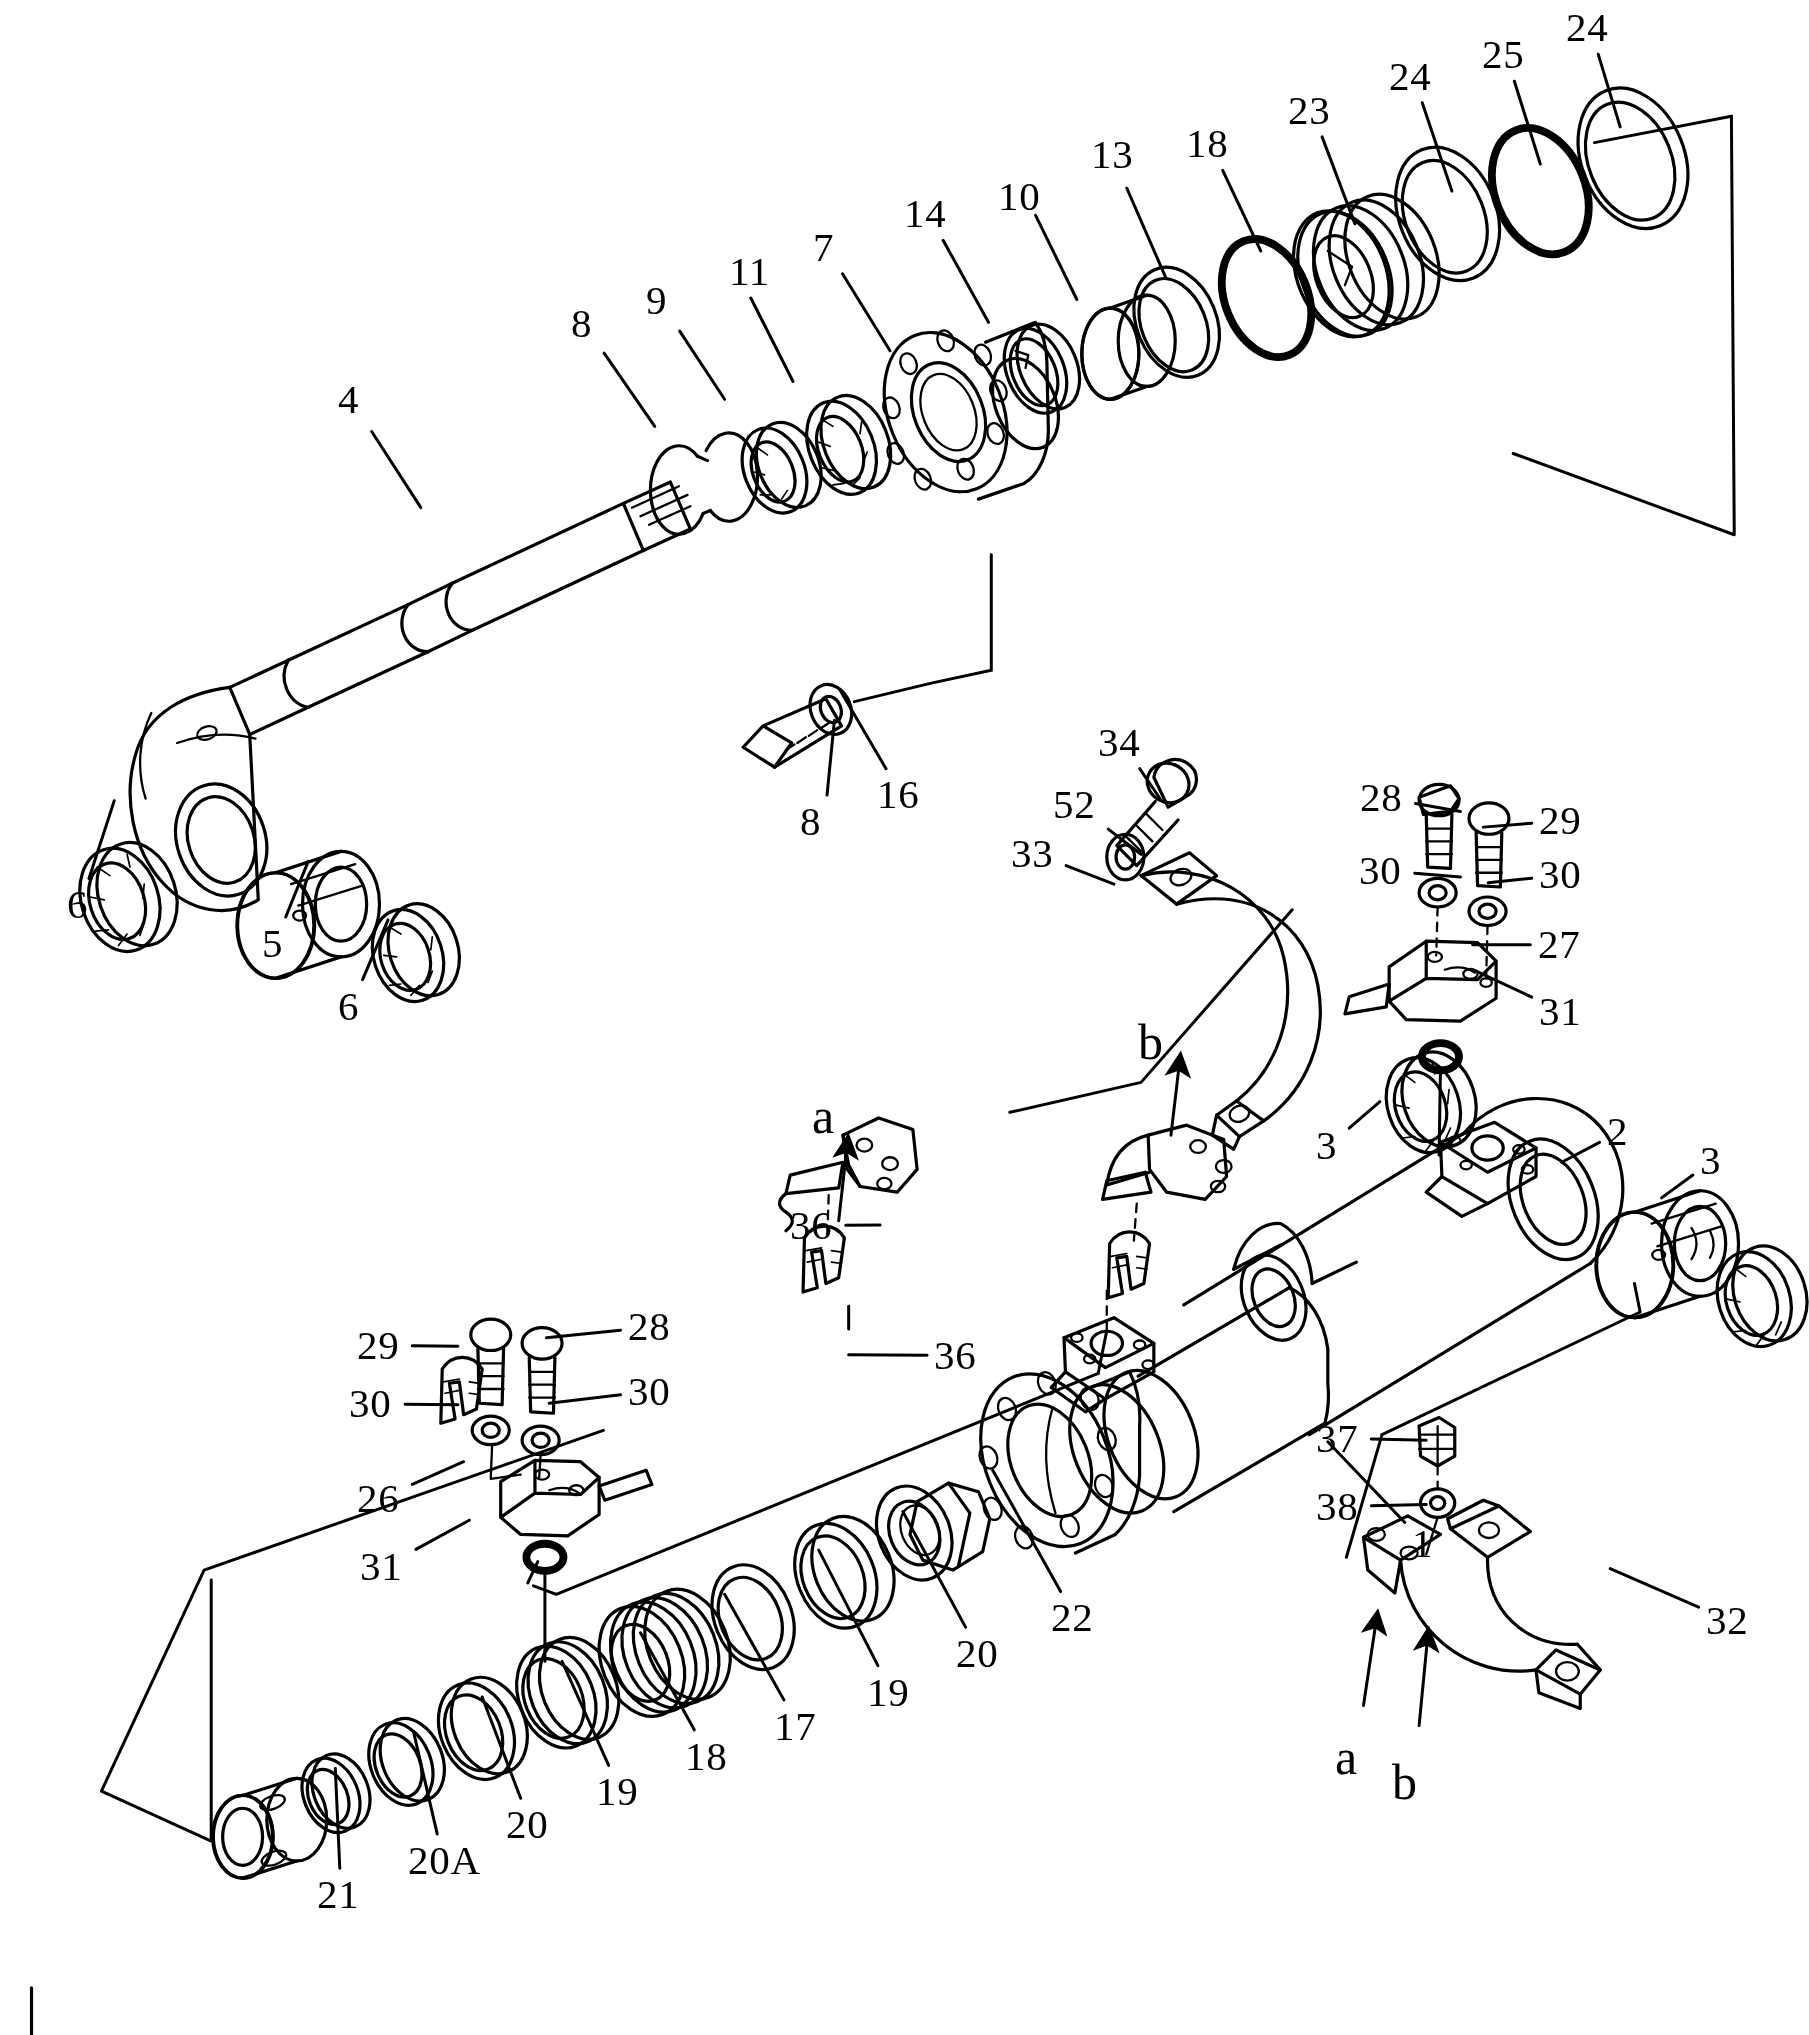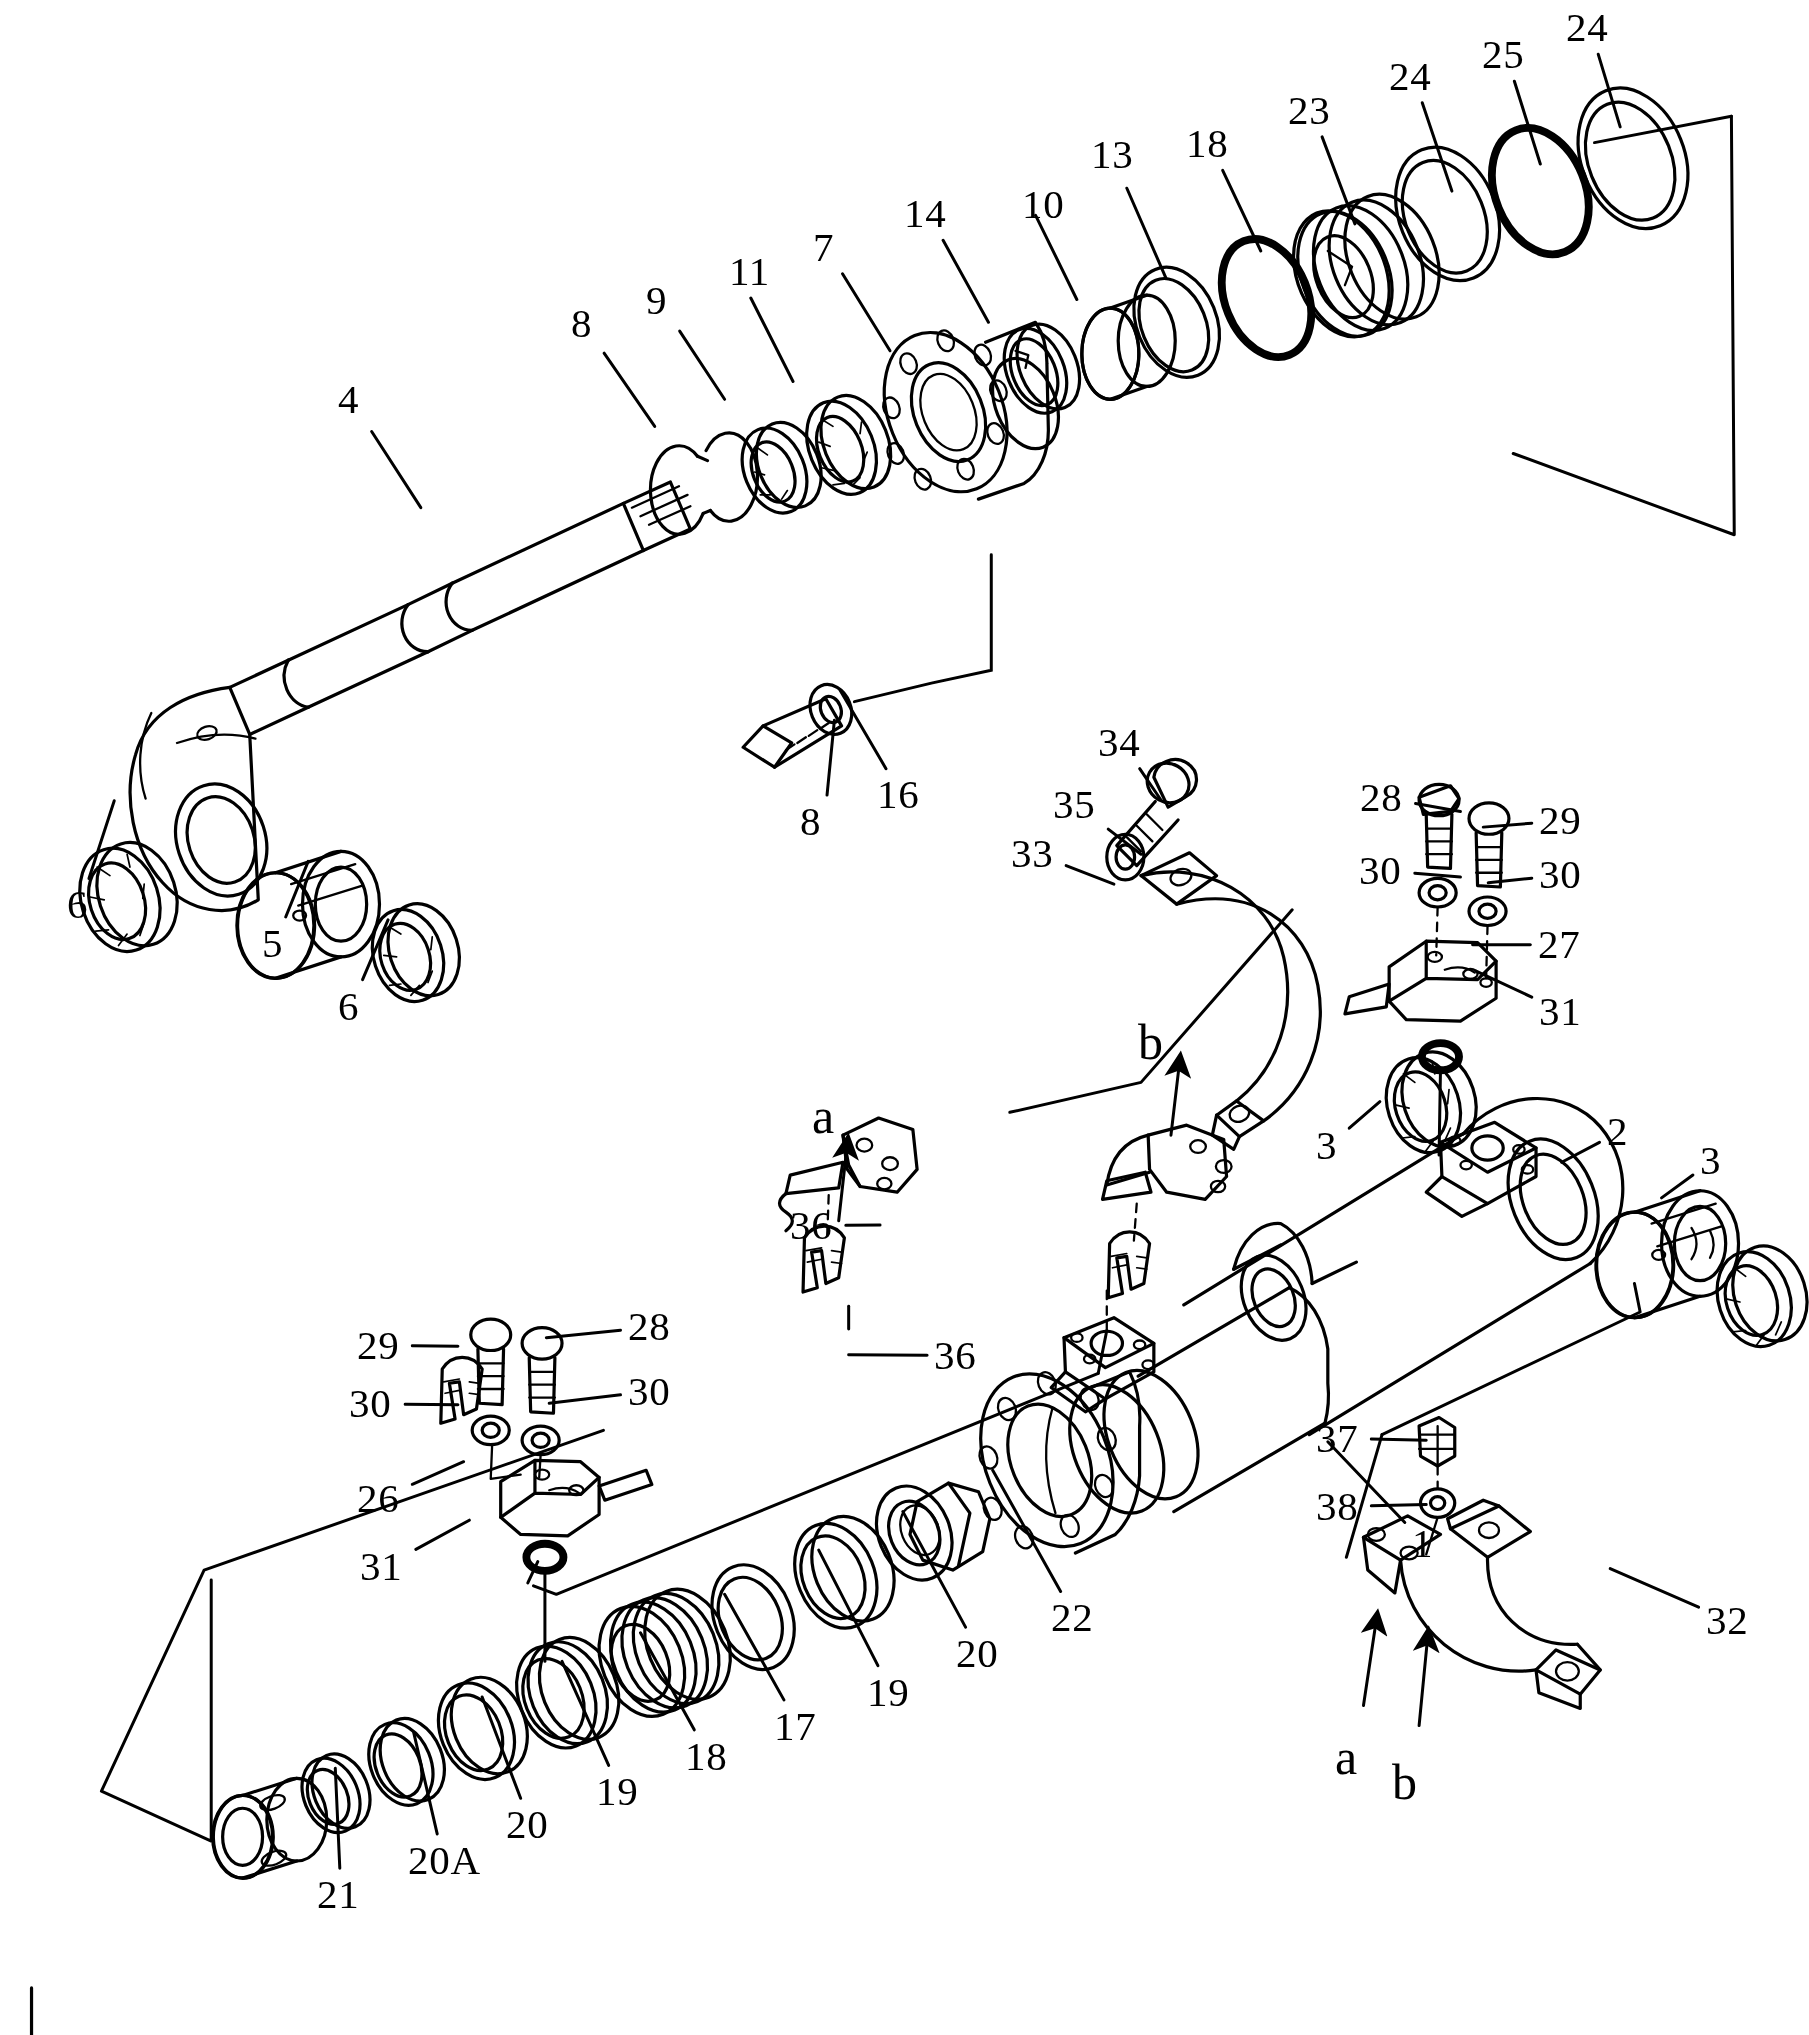--- a/index.html
+++ b/index.html
@@ -603,34 +603,34 @@
 
 </svg>
 
 <div id="callout-layer">
       <div class="num" style="left: 1566px; top: 7.1px;">24</div>
       <div class="num" style="left: 1482px; top: 34px;">25</div>
       <div class="num" style="left: 1389px; top: 56px;">24</div>
       <div class="num" style="left: 1288px; top: 90px;">23</div>
       <div class="num" style="left: 1186px; top: 123px;">18</div>
       <div class="num" style="left: 1091px; top: 134px;">13</div>
-      <div class="num" style="left: 998px; top: 184px; margin-left: 24px;">10</div>
+      <div class="num" style="left: 998px; top: 176px;">10</div>
       <div class="num" style="left: 904px; top: 193px;">14</div>
       <div class="num" style="left: 813px; top: 227px;">7</div>
       <div class="num" style="left: 713px; top: 251px; margin-left: 16px;">11</div>
       <div class="num" style="left: 646px; top: 280px;">9</div>
       <div class="num" style="left: 571px; top: 303px;">8</div>
       <div class="num" style="left: 338px; top: 379px;">4</div>
       <div class="num" style="left: 800px; top: 801px;">8</div>
       <div class="num" style="left: 877px; top: 774px;">16</div>
       <div class="num" style="left: 67px; top: 884px;">6</div>
       <div class="num" style="left: 262px; top: 923px;">5</div>
       <div class="num" style="left: 338px; top: 986px;">6</div>
       <div class="num" style="left: 1098px; top: 722px;">34</div>
-      <div class="num" style="left: 1053px; top: 784px;">35</div>
+      <div class="num" style="left: 1053px; top: 784px;">52</div>
       <div class="num" style="left: 1011px; top: 833px;">33</div>
       <div class="num" style="left: 1360px; top: 777px;">28</div>
       <div class="num" style="left: 1539px; top: 800px;">29</div>
       <div class="num" style="left: 1359px; top: 850px;">30</div>
       <div class="num" style="left: 1539px; top: 854px;">30</div>
       <div class="num" style="left: 1538px; top: 924px;">27</div>
       <div class="num" style="left: 1539px; top: 991px;">31</div>
       <div class="num" style="left: 1316px; top: 1125px;">3</div>
       <div class="num" style="left: 1607px; top: 1111px;">2</div>
       <div class="num" style="left: 1700px; top: 1140px;">3</div>

